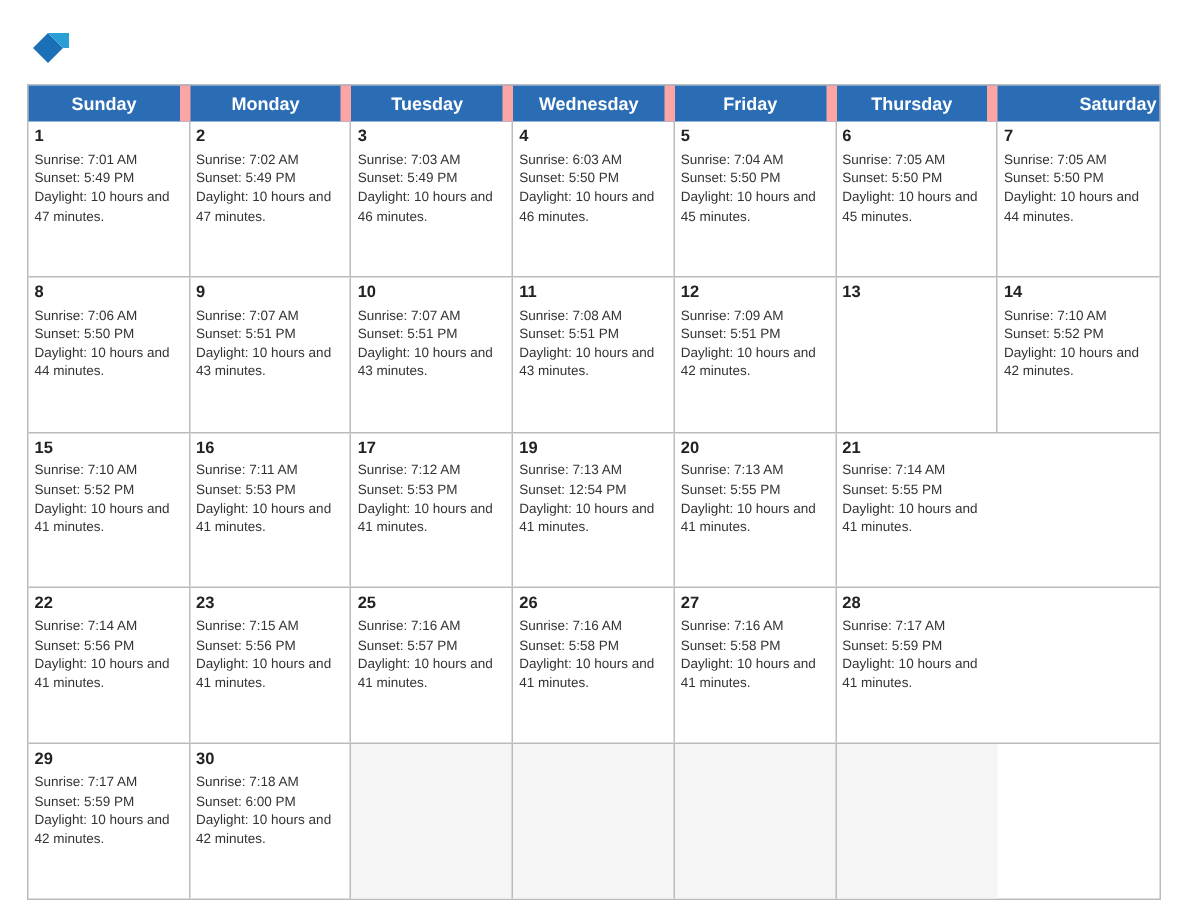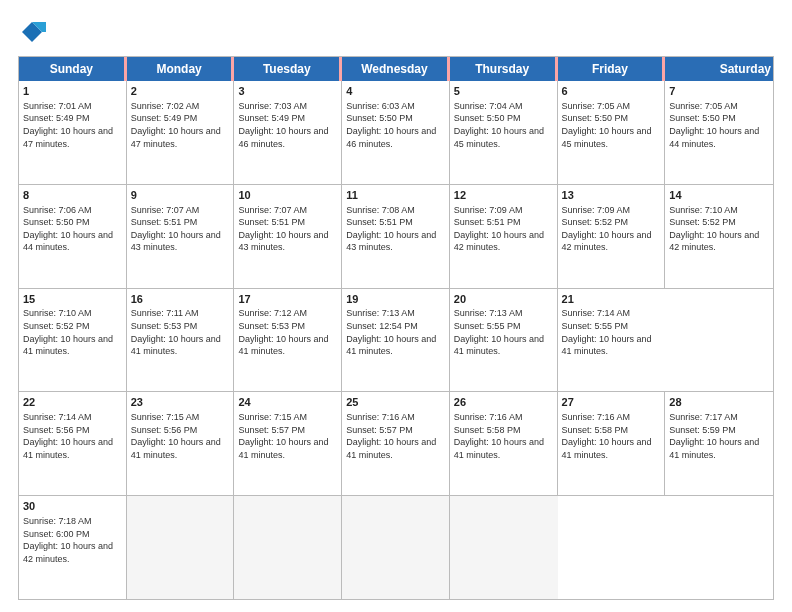--- a/index.html
+++ b/index.html
@@ -61,21 +61,21 @@
       display: grid;
       grid-template-columns: repeat(7, 1fr);
       background: #2a6db5;
     }
     .cal-header-cell {
       color: #fff;
       font-weight: bold;
       font-size: 12px;
       text-align: center;
       padding: 5px 2px;
-      border-right: 3px solid #fca5a5;
+      border-right: 7px solid #fca5a5;
     }
     .cal-header-cell:last-child { border-right: none; text-align: right; }
     .cal-body {
       flex: 1;
       display: flex;
       flex-direction: column;
     }
     .cal-row {
       display: grid;
       grid-template-columns: repeat(7, 1fr);
@@ -128,22 +128,22 @@
       <div class="title-location"></div>
     </div>
   </div>
 
   <div class="calendar">
     <div class="cal-header">
       <div class="cal-header-cell">Sunday</div>
       <div class="cal-header-cell">Monday</div>
       <div class="cal-header-cell">Tuesday</div>
       <div class="cal-header-cell">Wednesday</div>
+      <div class="cal-header-cell">Friday</div>
       <div class="cal-header-cell">Thursday</div>
-      <div class="cal-header-cell">Friday</div>
       <div class="cal-header-cell">Saturday</div>
     </div>
     <div class="cal-body" id="cal-body">
     <div class="cal-row">
           <div class="cal-cell">
             <span class="day-num">1</span>
             <div class="cell-info">Sunrise: 7:01 AM
 Sunset: 5:49 PM
 Daylight: 10 hours
 and 47 minutes.</div>
@@ -222,24 +222,20 @@
           </div>
           <div class="cal-cell">
             <span class="day-num">12</span>
             <div class="cell-info">Sunrise: 7:09 AM
 Sunset: 5:51 PM
 Daylight: 10 hours
 and 42 minutes.</div>
           </div>
           <div class="cal-cell">
             <span class="day-num">13</span>
-            <div class="cell-info">Sunrise: 7:09 AM
-Sunset: 5:52 PM
-Daylight: 10 hours
-and 42 minutes.</div>
           </div>
           <div class="cal-cell">
             <span class="day-num">14</span>
             <div class="cell-info">Sunrise: 7:10 AM
 Sunset: 5:52 PM
 Daylight: 10 hours
 and 42 minutes.</div>
           </div>
         </div>
         <div class="cal-row">
@@ -295,27 +291,20 @@
 and 41 minutes.</div>
           </div>
           <div class="cal-cell">
             <span class="day-num">23</span>
             <div class="cell-info">Sunrise: 7:15 AM
 Sunset: 5:56 PM
 Daylight: 10 hours
 and 41 minutes.</div>
           </div>
           <div class="cal-cell">
-            <span class="day-num">24</span>
-            <div class="cell-info">Sunrise: 7:15 AM
-Sunset: 5:57 PM
-Daylight: 10 hours
-and 41 minutes.</div>
-          </div>
-          <div class="cal-cell">
             <span class="day-num">25</span>
             <div class="cell-info">Sunrise: 7:16 AM
 Sunset: 5:57 PM
 Daylight: 10 hours
 and 41 minutes.</div>
           </div>
           <div class="cal-cell">
             <span class="day-num">26</span>
             <div class="cell-info">Sunrise: 7:16 AM
 Sunset: 5:58 PM
@@ -331,20 +320,27 @@
           </div>
           <div class="cal-cell">
             <span class="day-num">28</span>
             <div class="cell-info">Sunrise: 7:17 AM
 Sunset: 5:59 PM
 Daylight: 10 hours
 and 41 minutes.</div>
           </div>
         </div>
         <div class="cal-row">
+          <div class="cal-cell">
+            <span class="day-num">29</span>
+            <div class="cell-info">Sunrise: 7:17 AM
+Sunset: 5:59 PM
+Daylight: 10 hours
+and 42 minutes.</div>
+          </div>
           <div class="cal-cell">
             <span class="day-num">30</span>
             <div class="cell-info">Sunrise: 7:18 AM
 Sunset: 6:00 PM
 Daylight: 10 hours
 and 42 minutes.</div>
           </div>
           <div class="cal-cell empty"></div>
           <div class="cal-cell empty"></div>
           <div class="cal-cell empty"></div>

